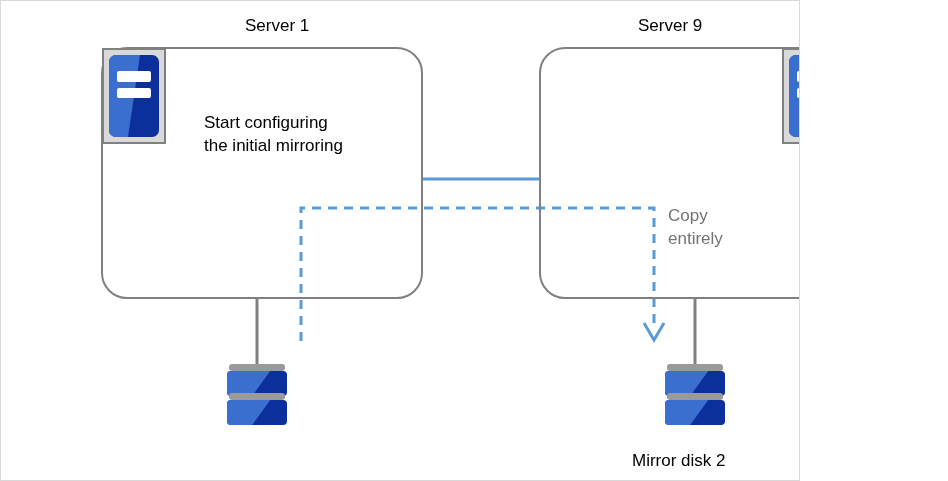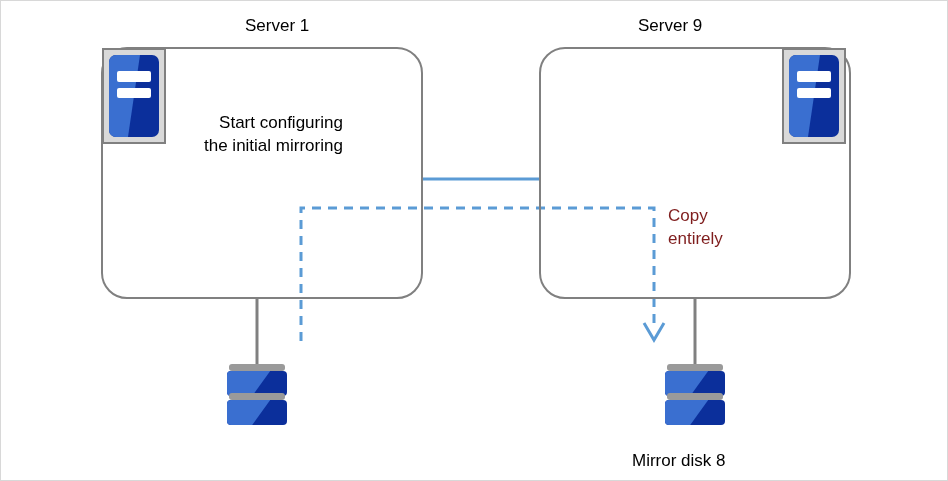--- a/index.html
+++ b/index.html
@@ -2,21 +2,21 @@
 <html><head>
 <meta charset="utf-8">
 <style>
   html, body {
     margin: 0;
     padding: 0;
     background: #ffffff;
   }
   #canvas {
     position: relative;
-    width: 948px;
+    width: 800px;
     height: 481px;
     background: #ffffff;
     border: 1px solid #d8d8d8;
     box-sizing: border-box;
     overflow: hidden;
     font-family: "Liberation Sans", sans-serif;
     color: #000000;
   }
 
   
@@ -89,32 +89,31 @@
 
   
   #server1-text {
     position: absolute;
     left: 203px;
     top: 110px;
     font-size: 17px;
     line-height: 23px;
     white-space: pre-line;
     color: #000;
-    text-align: right;
   }
 
   
   #copy-text {
     position: absolute;
     left: 667px;
     top: 203px;
     font-size: 17px;
     line-height: 23px;
     white-space: pre-line;
-    color: #7f1d1d;
+    color: #737373;
   }
 
   
   .disk {
     position: absolute;
     width: 60px;
     height: 62px;
   }
   #disk1 { left: 226px; top: 363px; }
   #disk2 { left: 664px; top: 363px; }
@@ -222,15 +221,15 @@
   <div class="disk" id="disk2">
     <div class="disk-cap disk-cap-1"></div>
     <div class="disk-body disk-body-1">
       <div class="light-wedge"></div>
     </div>
     <div class="disk-cap disk-cap-2"></div>
     <div class="disk-body disk-body-2">
       <div class="light-wedge"></div>
     </div>
   </div>
-  <div class="disk-caption" id="disk2-caption">Mirror disk 8</div>
+  <div class="disk-caption" id="disk2-caption">Mirror disk 2</div>
 
 </div>
 
 </body></html>

